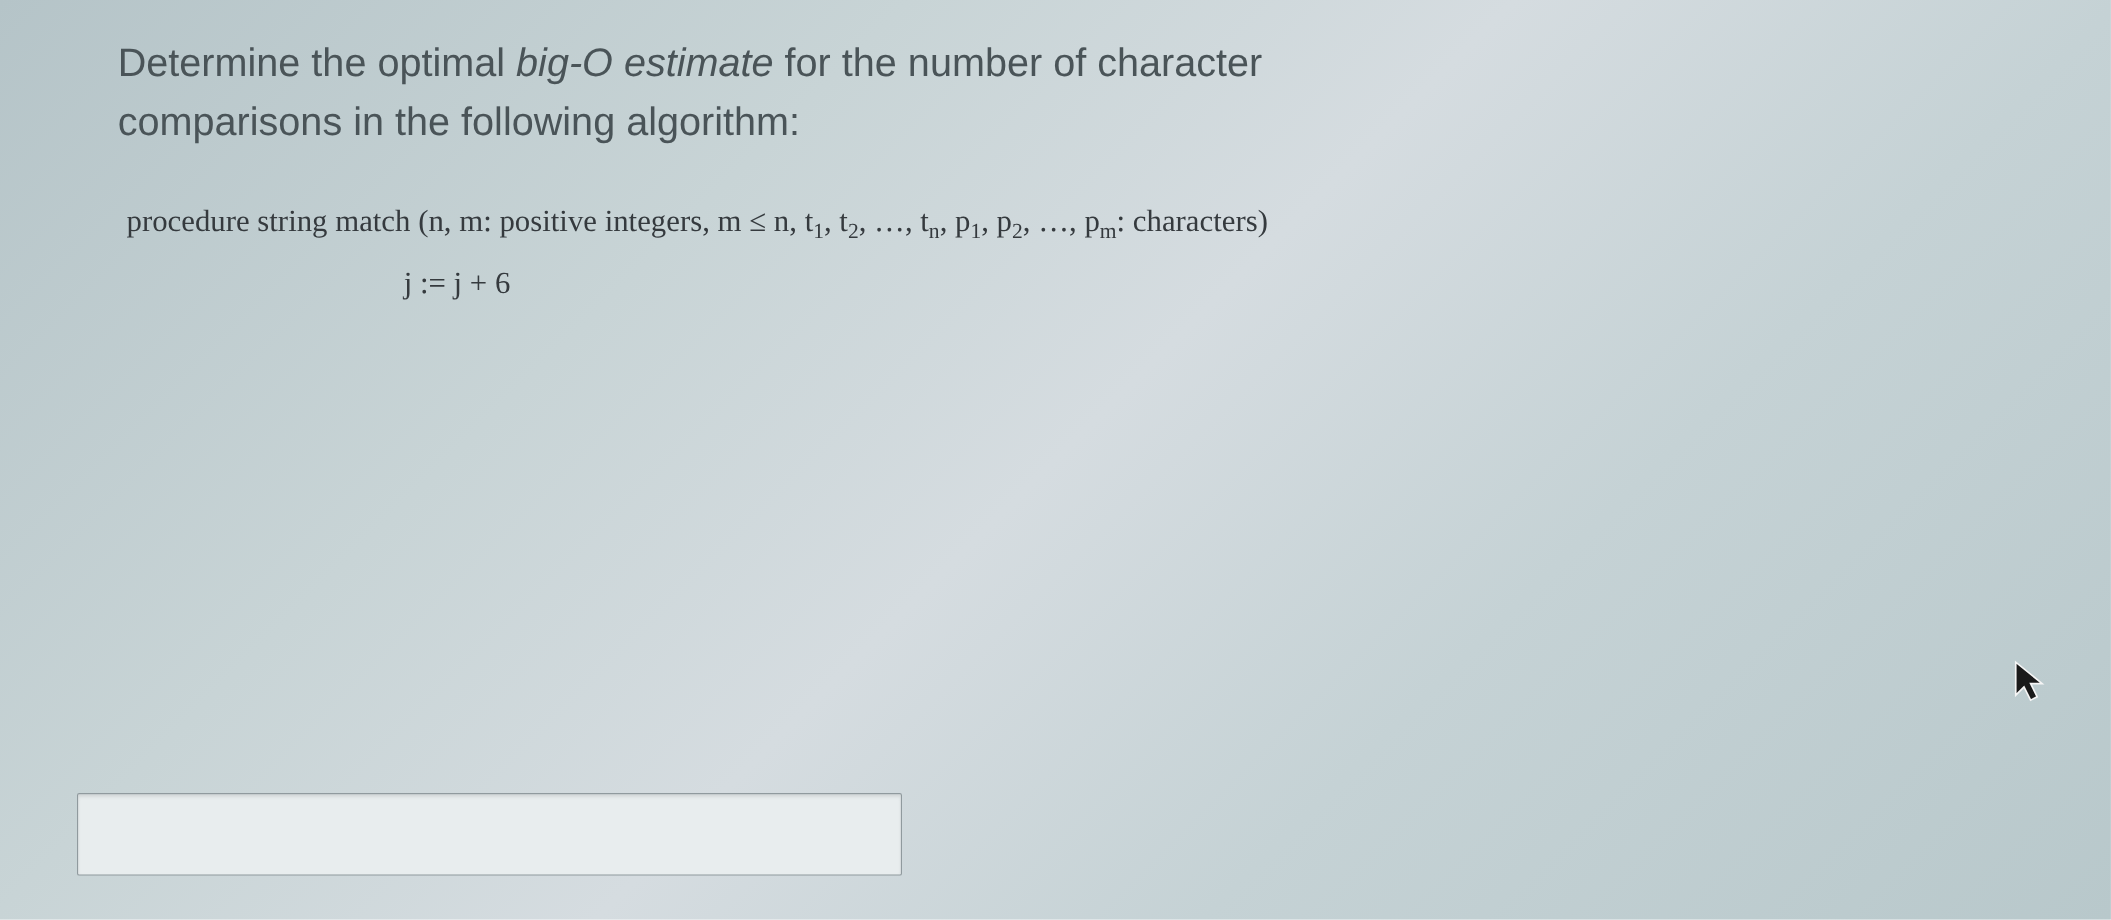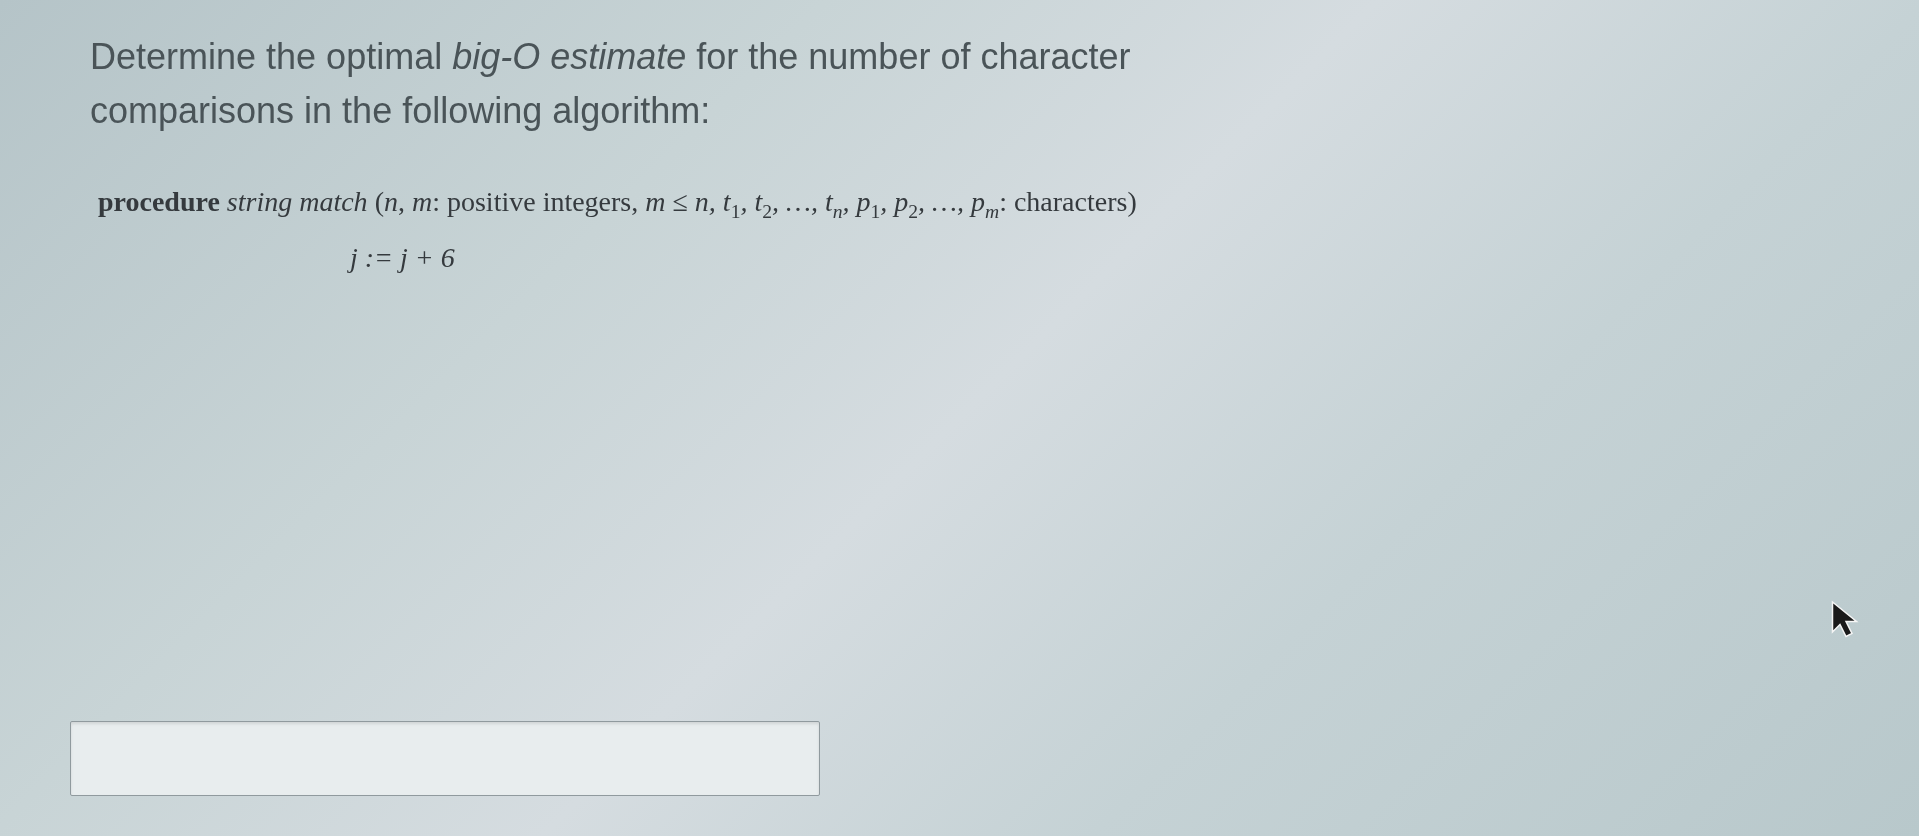--- a/index.html
+++ b/index.html
@@ -7,20 +7,21 @@
     padding: 0;
     width: 1919px;
     height: 836px;
     background: linear-gradient(135deg, #b5c4c8 0%, #c8d4d6 30%, #d5dce0 50%, #c5d2d5 70%, #b8c8cb 100%);
     font-family: Georgia, 'Times New Roman', serif;
     overflow: hidden;
     position: relative;
   }
   .content {
     padding: 30px 90px 0 90px;
+    margin-left: 17px;
   }
   .question-text {
     font-family: 'Helvetica Neue', Arial, sans-serif;
     font-size: 36px;
     color: #4a5458;
     line-height: 1.5;
     font-weight: 400;
     margin-bottom: 40px;
   }
   .italic {
@@ -42,25 +43,24 @@
   }
   .inner-1 {
     margin-left: 170px;
     margin-bottom: 6px;
   }
   .inner-2 {
     margin-left: 252px;
     margin-bottom: 6px;
   }
   .bold {
-    font-weight: bold;
+    font-weight: normal;
     text-align: center;
   }
   .ital {
-    font-style: italic;
   }
   sub {
     font-size: 0.7em;
     vertical-align: sub;
   }
   .answer-box {
     position: absolute;
     bottom: 40px;
     left: 70px;
     width: 750px;

